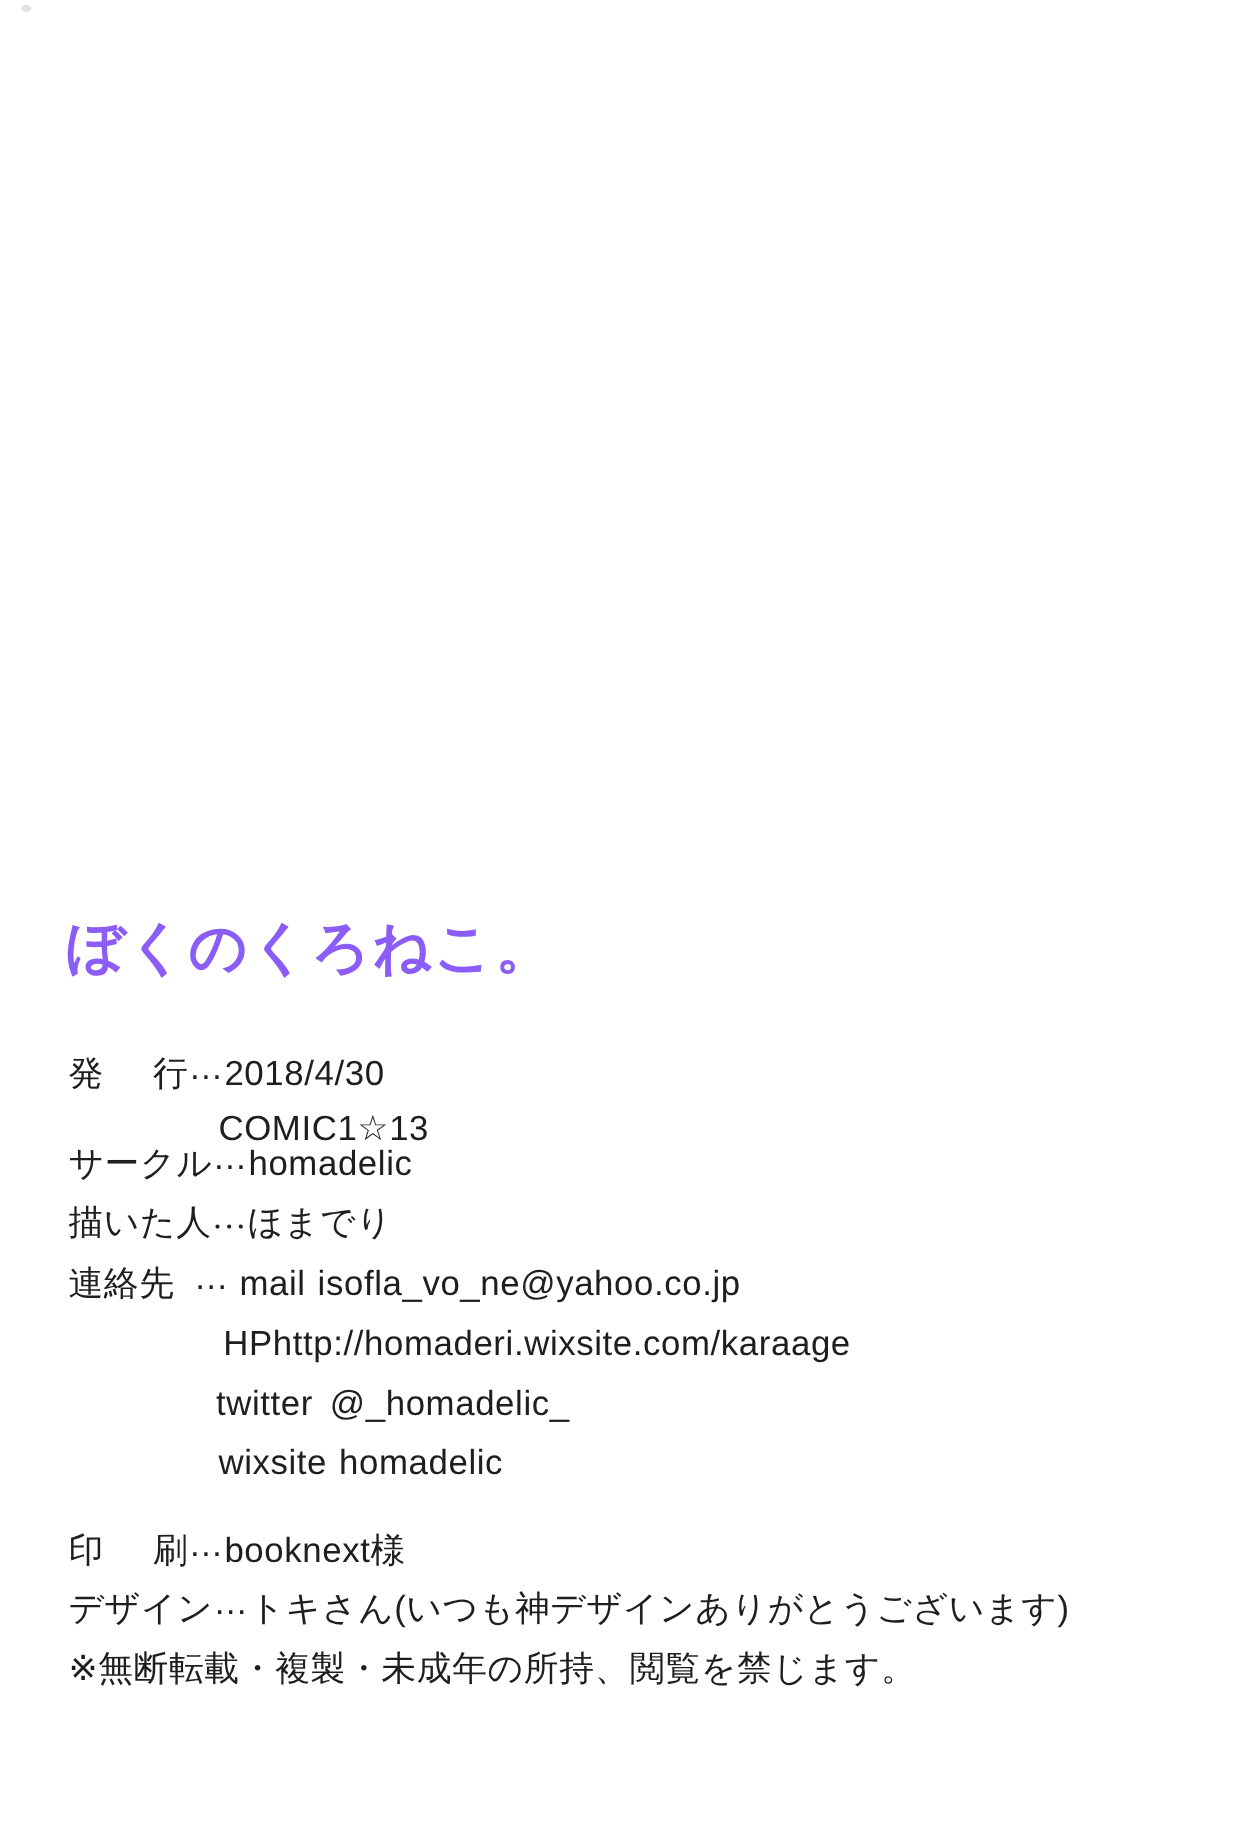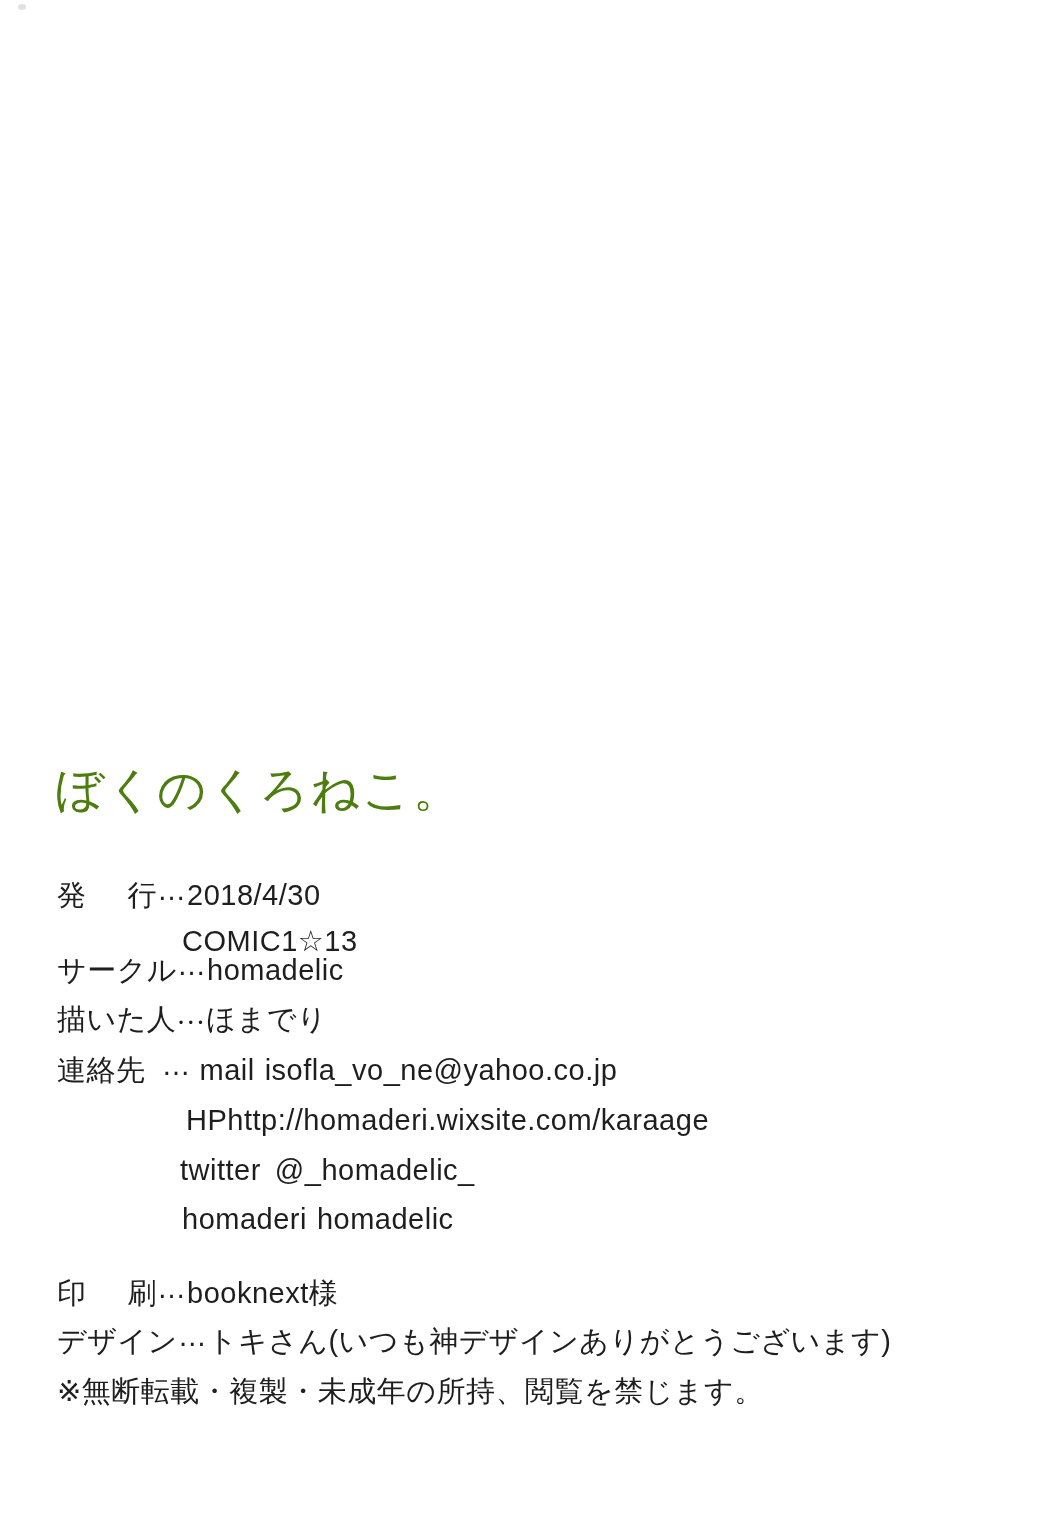--- a/index.html
+++ b/index.html
@@ -26,23 +26,23 @@
     background: #c9c9cd;
     border-radius: 50%;
     opacity: 0.55;
   }
   .title {
     position: absolute;
     left: 55px;
     top: 758px;
     margin: 0;
     font-size: 48px;
-    font-weight: 400;
+    font-weight: 700;
     letter-spacing: 2px;
-    color: #4d7c0f;
+    color: #8b5cf6;
     white-space: nowrap;
   }
   .row {
     position: absolute;
     left: 57px;
     font-size: 29px;
     line-height: 1;
     white-space: nowrap;
     letter-spacing: 0.5px;
   }
@@ -106,21 +106,21 @@
 
   <div class="row row-hp">
     <span>HP</span><span class="gap-md">http://homaderi.wixsite.com/karaage</span>
   </div>
 
   <div class="row row-twitter">
     <span>twitter</span><span class="gap-sm">@_homadelic_</span>
   </div>
 
   <div class="row row-pixiv">
-    <span>homaderi</span><span class="gap-lg">homadelic</span>
+    <span>wixsite</span><span class="gap-lg">homadelic</span>
   </div>
 
   <div class="row row-printing">
     <span class="spread-label">
         <span>印</span>
         <span>刷</span>
       </span><span class="leader">…</span><span>booknext様</span>
   </div>
 
   <div class="row row-notice">※無断転載・複製・未成年の所持、閲覧を禁じます。</div>

